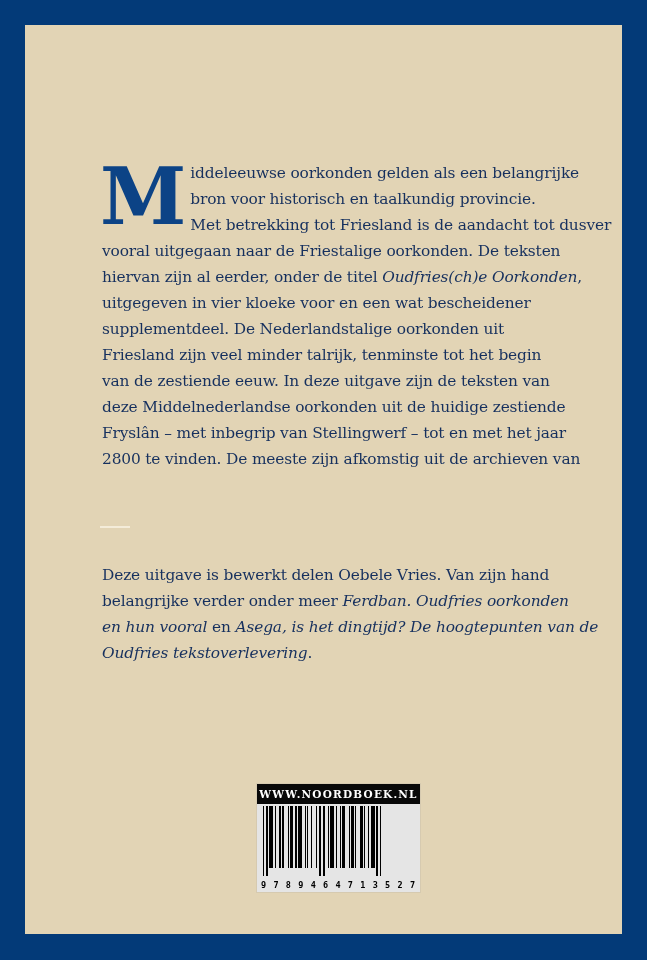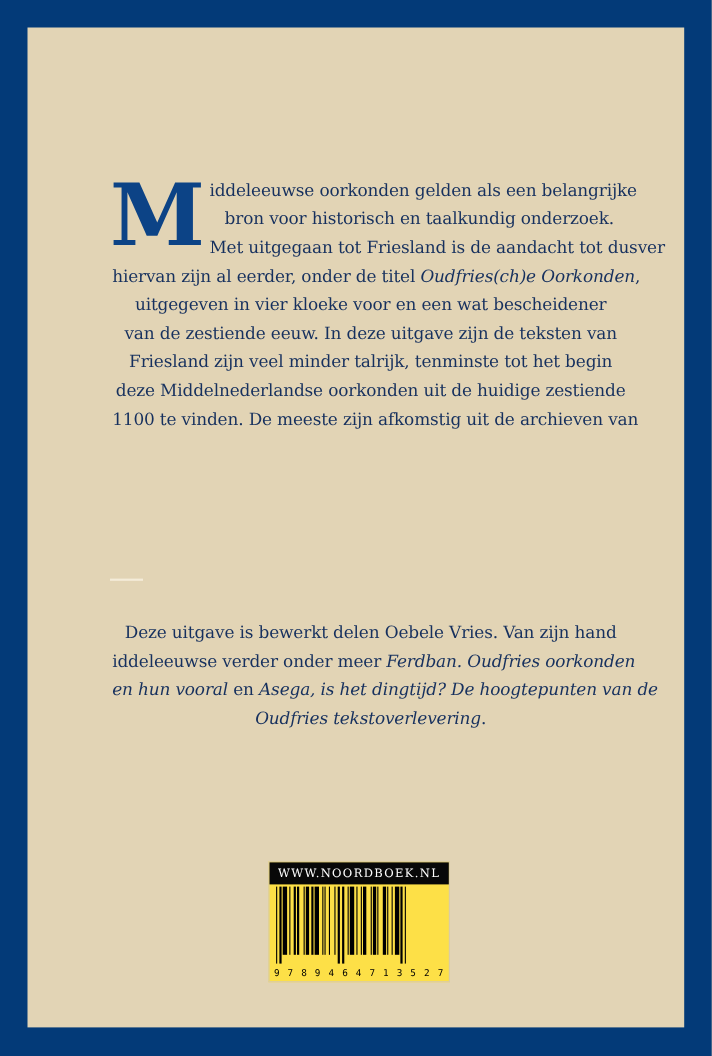--- a/index.html
+++ b/index.html
@@ -1,57 +1,60 @@
 <!DOCTYPE html>
 <html><head>
 <meta charset="utf-8">
 <style>
   html,body{margin:0;padding:0;}
   body{width:647px;height:960px;background:#033a78;position:relative;overflow:hidden;}
   .panel{position:absolute;left:25px;top:25px;width:597px;height:909px;background:#e2d4b5;}
   .text{position:absolute;left:102px;width:470px;color:#16305e;font-family:"DejaVu Serif",serif;font-size:15.4px;line-height:26px;letter-spacing:-0.15px;}
   .p1{top:160px;}
   .dropcap{float:left;font-size:78px;line-height:62px;font-weight:bold;color:#0c4386;margin:6px 6px 0 -2px;letter-spacing:-2px;}
-  .line{display:block;white-space:nowrap;text-align:center;}
+  .line{display:block;white-space:nowrap;}
   em{font-style:italic;}
   .rule{position:absolute;left:100px;top:526px;width:30px;height:2px;background:#f4ecd9;}
   .p2{top:562px;}
-  .barcode{position:absolute;left:244px;top:783px;width:163px;height:108px;background:#fde047;border:1px solid #d6cab0;}
+  .barcode{position:absolute;left:256px;top:783px;width:163px;height:108px;background:#e5e5e5;border:1px solid #d6cab0;font-weight:bold;}
   .bc-head{height:20px;background:#080808;color:#fff;font-family:"DejaVu Serif",serif;font-size:10.5px;letter-spacing:1.2px;text-align:center;line-height:20px;}
   .bars{position:absolute;left:6px;top:22px;width:152px;height:70px;display:flex;align-items:flex-start;}
   .bar{background:#000;height:62px;}
   .bar.g{height:70px;}
   .digits{position:absolute;left:2px;bottom:2px;width:158px;font-family:"DejaVu Sans Mono",monospace;font-size:8.5px;color:#000;display:flex;justify-content:space-between;padding:0 2px;box-sizing:border-box;background:transparent;}
 </style>
 </head>
 <body>
 
 <div class="panel"></div>
 
 <div class="text p1">
   <span class="dropcap">M</span>
   <div id="blurb-lines">
       <span class="line"><span>iddeleeuwse oorkonden gelden als een belangrijke</span></span>
-      <span class="line"><span>bron voor historisch en taalkundig onderzoek.</span></span>
-      <span class="line"><span>Met uitgegaan tot Friesland is de aandacht tot dusver</span></span>
+      <span class="line"><span>bron voor historisch en taalkundig provincie.</span></span>
+      <span class="line"><span>Met betrekking tot Friesland is de aandacht tot dusver</span></span>
+      <span class="line"><span>vooral uitgegaan naar de Friestalige oorkonden. De teksten</span></span>
       <span class="line"><span>hiervan zijn al eerder, onder de titel </span><em>Oudfries(ch)e Oorkonden</em><span>,</span></span>
       <span class="line"><span>uitgegeven in vier kloeke voor en een wat bescheidener</span></span>
+      <span class="line"><span>supplementdeel. De Nederlandstalige oorkonden uit</span></span>
+      <span class="line"><span>Friesland zijn veel minder talrijk, tenminste tot het begin</span></span>
       <span class="line"><span>van de zestiende eeuw. In deze uitgave zijn de teksten van</span></span>
-      <span class="line"><span>Friesland zijn veel minder talrijk, tenminste tot het begin</span></span>
       <span class="line"><span>deze Middelnederlandse oorkonden uit de huidige zestiende</span></span>
-      <span class="line"><span>1100 te vinden. De meeste zijn afkomstig uit de archieven van</span></span>
+      <span class="line"><span>Fryslân – met inbegrip van Stellingwerf – tot en met het jaar</span></span>
+      <span class="line"><span>2800 te vinden. De meeste zijn afkomstig uit de archieven van</span></span>
     </div>
 </div>
 
 <div class="rule"></div>
 
 <div class="text p2">
   <div id="note-lines">
       <span class="line"><span>Deze uitgave is bewerkt delen Oebele Vries. Van zijn hand</span></span>
-      <span class="line"><span>iddeleeuwse verder onder meer </span><em>Ferdban. Oudfries oorkonden</em></span>
+      <span class="line"><span>belangrijke verder onder meer </span><em>Ferdban. Oudfries oorkonden</em></span>
       <span class="line"><em>en hun vooral</em><span> en </span><em>Asega, is het dingtijd? De hoogtepunten van de</em></span>
       <span class="line"><em>Oudfries tekstoverlevering</em><span>.</span></span>
     </div>
 </div>
 
 <div class="barcode">
   <div class="bc-head">WWW.NOORDBOEK.NL</div>
   <div class="bars" id="bars">
       <div class="bar g" style="width: 1.3px;"></div>
       <div style="width: 1.3px;"></div>

